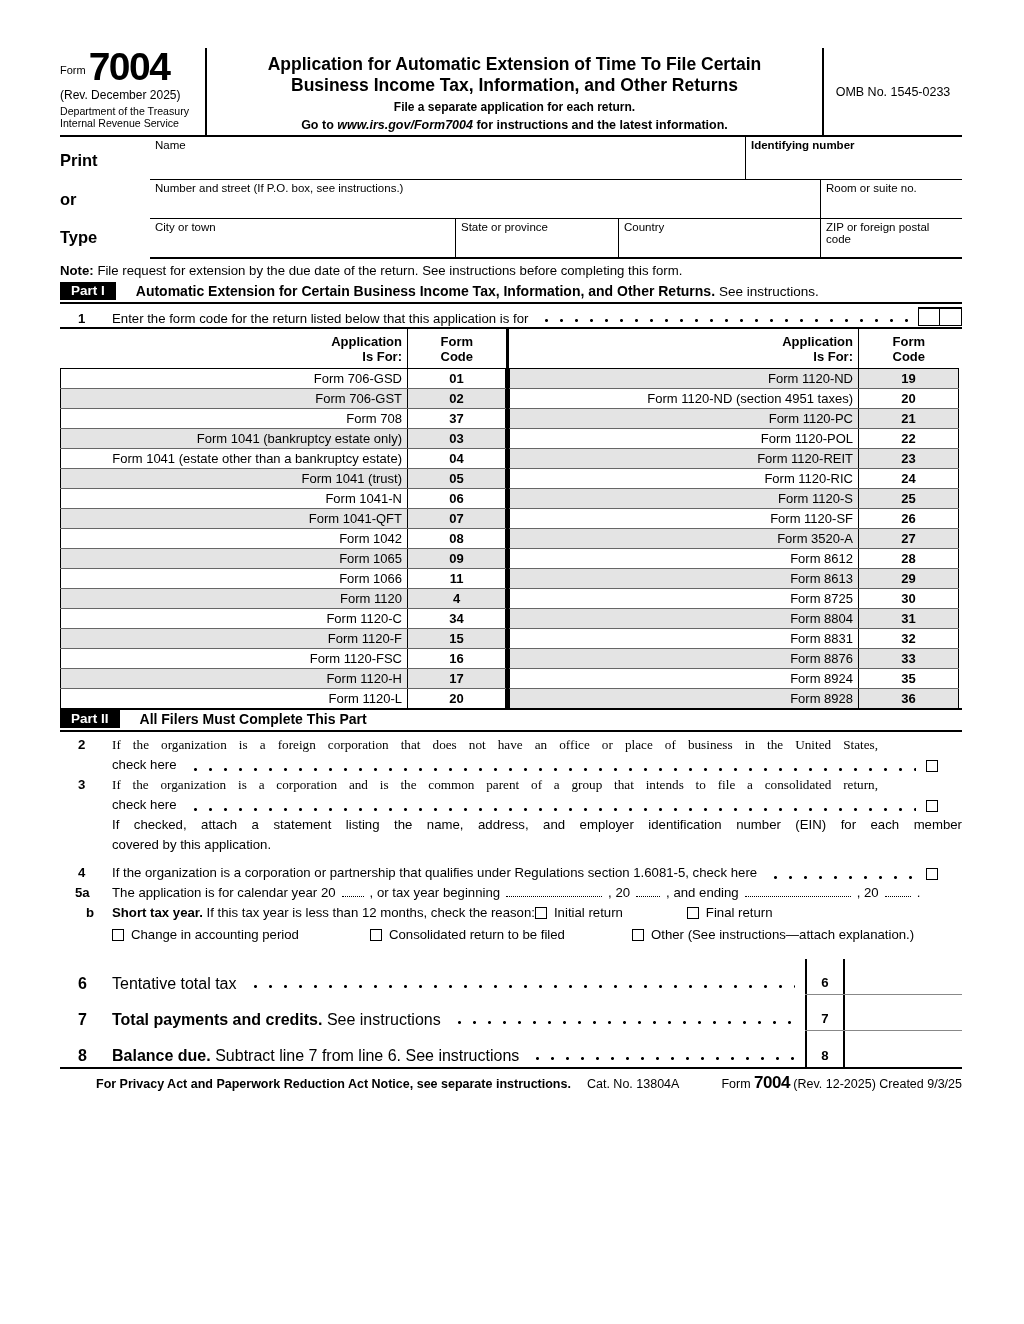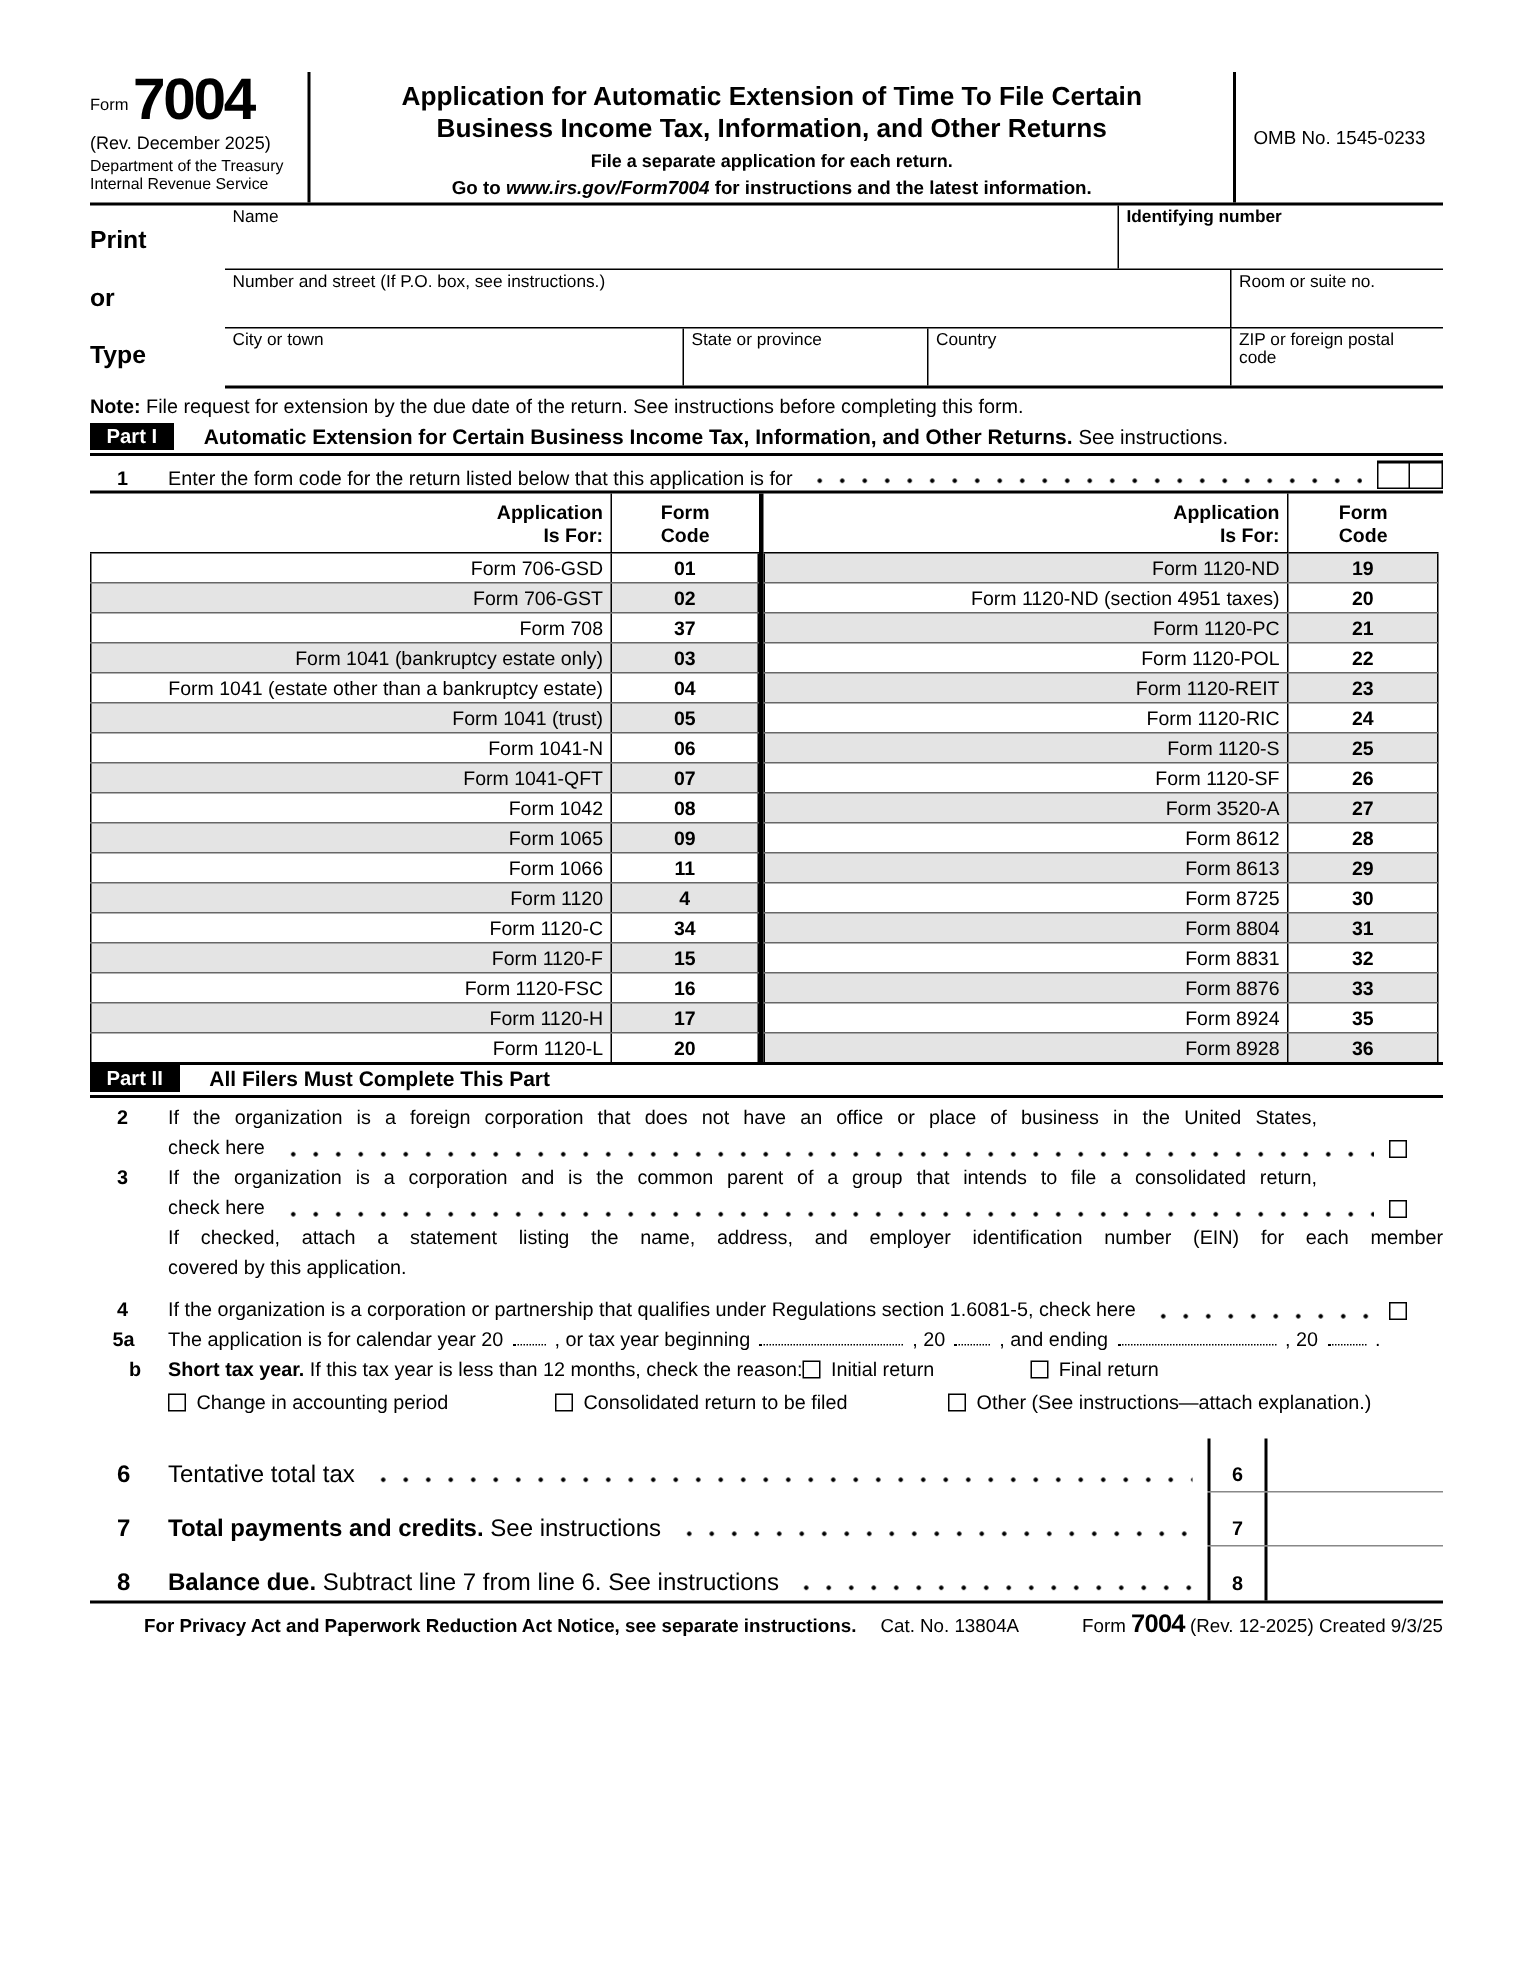--- a/index.html
+++ b/index.html
@@ -70,21 +70,21 @@
   .tbl tr:last-child td{border-bottom:none;}
   .td-app{text-align:right;border-left:1px solid #000;}
   .tbl .td-app:first-child{border-left:1px solid #000;}
   .td-code{text-align:center;font-weight:bold;border-left:1px solid #000;border-right:1px solid #000;}
   .tbl-left tbody tr:nth-child(even) td{background:#e4e4e4;}
   .tbl-right tbody tr:nth-child(odd) td{background:#e4e4e4;}
 
   
   .q-row{display:flex;font-size:13.2px;line-height:20px;}
   .q-body{flex:1;min-width:0;}
-  .q-sentence{margin-right:84px;text-align:justify;text-align-last:justify;}
+  .q-sentence{margin-right:84px;text-align:justify;text-align-last:justify;font-family:Liberation Serif, serif;}
   .q-attach1{text-align:justify;text-align-last:justify;}
   .check-line{display:flex;align-items:flex-end;height:20px;}
   .cb{width:12px;height:12px;border:1.5px solid #000;box-sizing:border-box;
       display:inline-block;flex-shrink:0;background:#fff;}
   .check-line .cb{margin:0 24px 3px 0;}
   .q-mt{margin-top:3px;}
   .blank{display:inline-block;border-bottom:1.5px dotted #000;height:11px;margin:0 6px;}
   .b20{width:22px;} .b-beg{width:96px;} .b20b{width:24px;} .b-end{width:106px;} .b20c{width:26px;}
   .cb-item{display:flex;align-items:center;}
   .cb-item .cb{margin-right:7px;}

